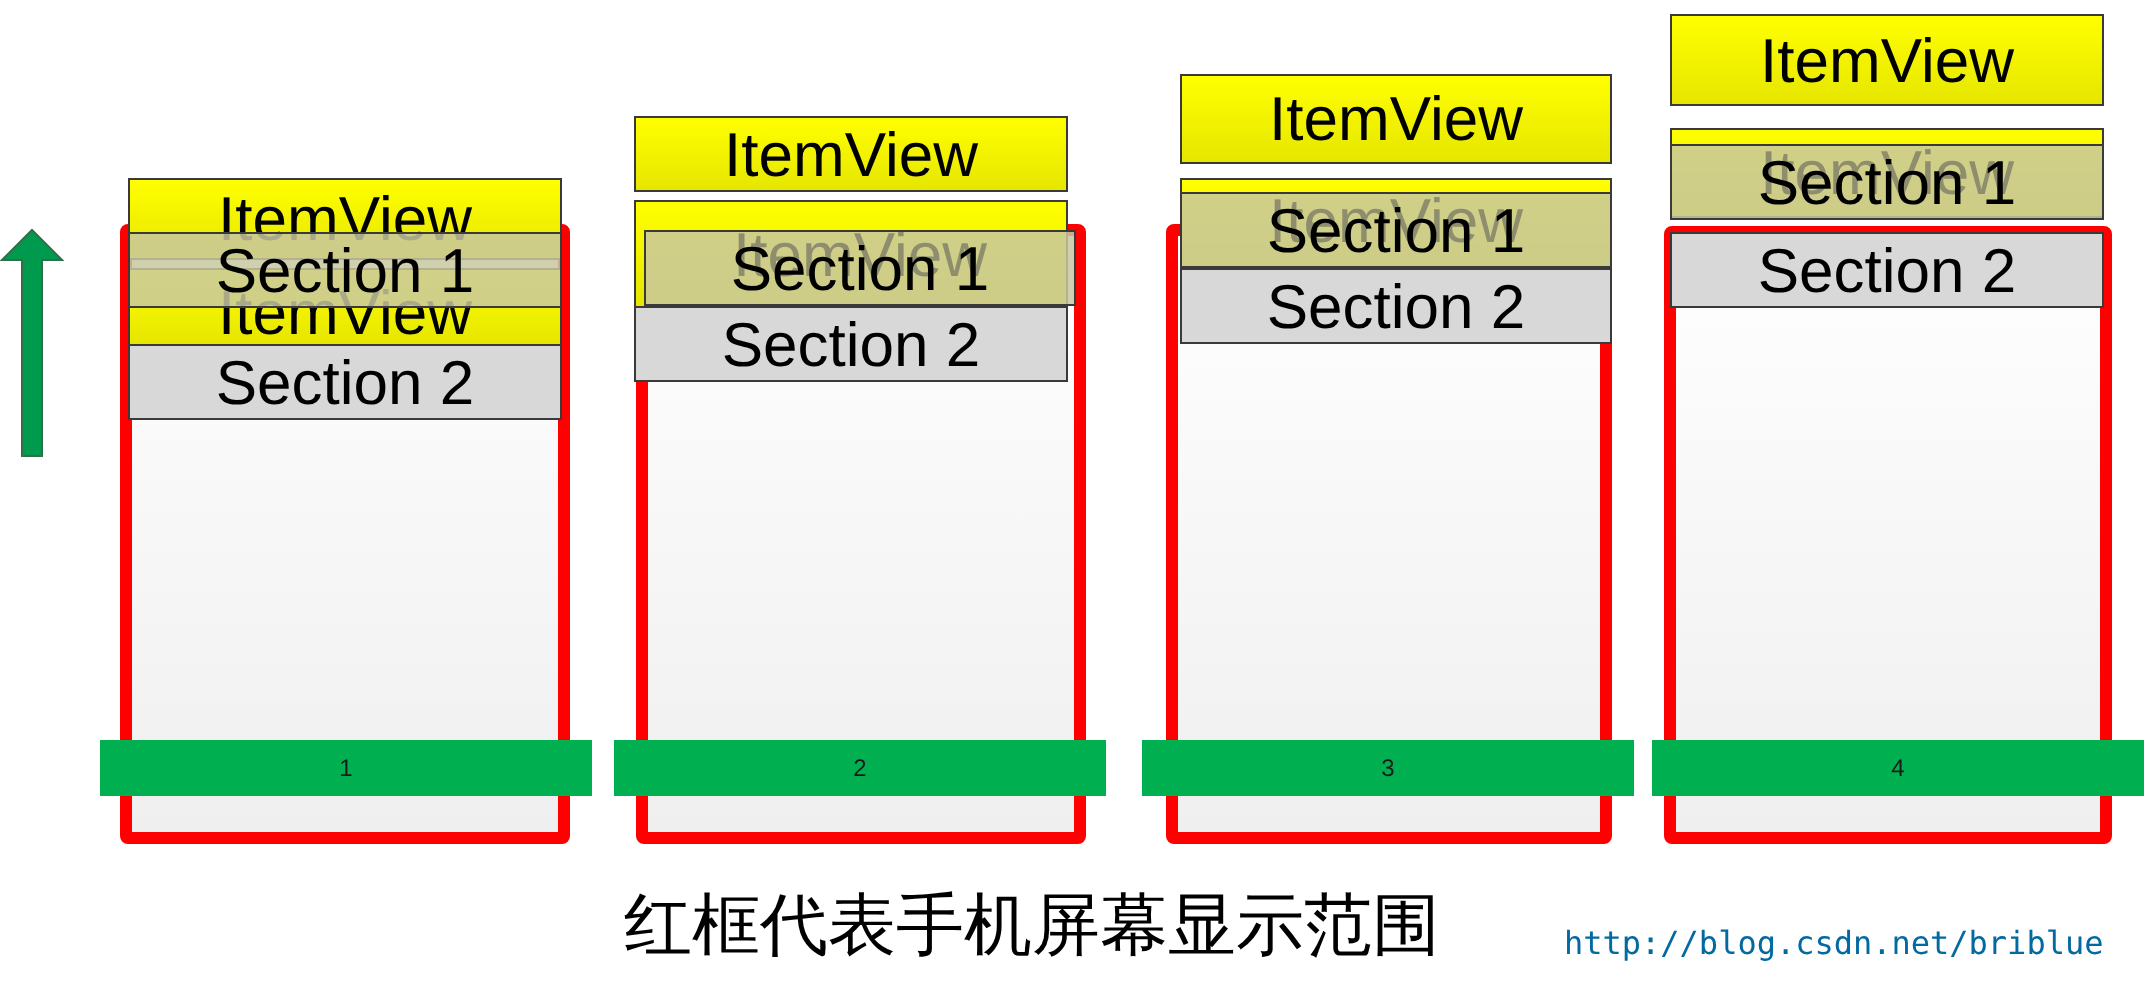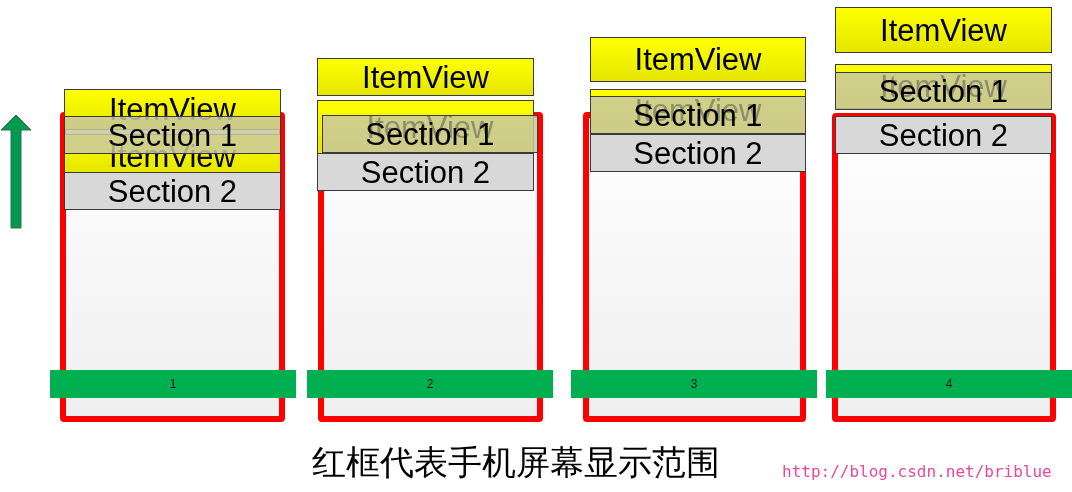--- a/index.html
+++ b/index.html
@@ -6,21 +6,21 @@
   body { width:1072px; height:492px; position:relative; overflow:hidden; font-family:"Liberation Sans", sans-serif; }
   .abs { position:absolute; box-sizing:border-box; }
   .frame { border:6px solid #ff0000; border-radius:4px; background:linear-gradient(#ffffff, #efefef); }
   .gbar { background:#00b050; display:flex; align-items:center; justify-content:center; font-size:12px; color:#1a1a1a; }
   .box { display:flex; align-items:center; justify-content:center; font-size:31px; color:#000; border:1px solid #3a3a3a; overflow:hidden; white-space:nowrap; line-height:1; }
   .item { background:linear-gradient(#ffff00, #e6e600); }
   .sec { background:#d8d8d8; }
   .sec-t { background:rgba(200,200,160,0.85); }
   .ghost { color:rgba(90,90,90,0.55); position:absolute; left:0; right:0; text-align:center; font-size:31px; }
   .caption { font-family:"DejaVu Serif", serif; font-size:34px; color:#000; }
-  .wm { font-family:"DejaVu Sans Mono", monospace; font-size:16px; color:#ec4899; }
+  .wm { font-family:"DejaVu Sans Mono", monospace; font-size:16px; color:#0369a1; }
 </style>
 </head>
 <body>
 
 <div class="abs" style="left:0;top:114px;width:32px;height:116px;">
   <svg width="32" height="116" viewBox="0 0 32 116">
     <polygon points="16,1 31,16 21,16 21,114 11,114 11,16 1,16" fill="#009a4e" stroke="#2f6f4a" stroke-width="1"></polygon>
   </svg>
 </div>
 

